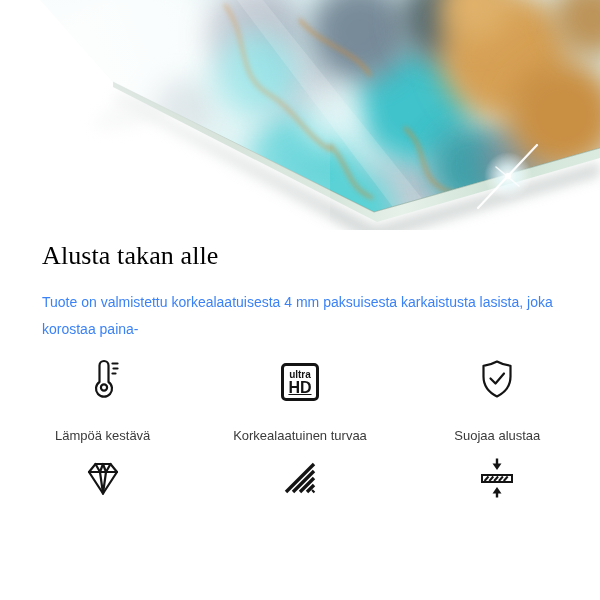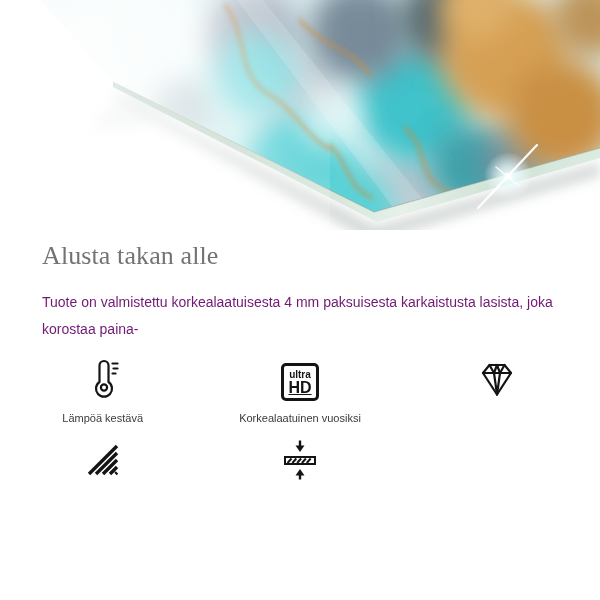--- a/index.html
+++ b/index.html
@@ -11,38 +11,38 @@
   .page{width:600px;height:600px;position:relative;background:#fff;}
 
   
   .hero{width:600px;height:230px;position:relative;background:#fff;overflow:hidden;}
   .hero svg{display:block;}
 
   
   .headline{
     margin:9px 42px 16px 42px;
     font-family:"Liberation Serif","DejaVu Serif",serif;
-    font-size:26px;line-height:34px;color:#737373;font-weight:500;
+    font-size:26px;line-height:34px;color:#000000;font-weight:500;
     letter-spacing:.1px;
   }
 
   
   .copy{
     margin:11px 36px 0 42px;
-    font-size:14px;line-height:27px;color:#701a75;
+    font-size:14px;line-height:27px;color:#3b82f6;
   }
 
   
   .features{
     margin:12px 4px 0 4px;
     display:grid;grid-template-columns:repeat(3,1fr);row-gap:10px;
   }
   .feature{display:flex;flex-direction:column;align-items:center;}
   .icon-box{height:46px;display:flex;align-items:flex-end;justify-content:center;}
-  .feature-label{margin-top:9px;font-size:11px;color:#3a3a3a;line-height:16px;}
+  .feature-label{margin-top:27px;font-size:13px;color:#3a3a3a;line-height:16px;}
   .icon-stroke{stroke:#141414;fill:none;stroke-width:2.2;stroke-linecap:round;stroke-linejoin:round;}
   .icon-fill{fill:#141414;stroke:none;}
 
   
   .uhd-box{
     width:38px;height:38px;border:3px solid #141414;border-radius:5px;
     display:flex;flex-direction:column;align-items:center;justify-content:center;
     color:#141414;box-sizing:border-box;
   }
   .uhd-top{font-size:10px;font-weight:700;line-height:10px;letter-spacing:0;}
@@ -174,23 +174,32 @@
       <div class="feature-label">Lämpöä kestävä</div>
     </div>
 
     <div class="feature">
       <div class="icon-box">
         <div class="uhd-box">
           <span class="uhd-top">ultra</span>
           <span class="uhd-bottom">HD</span>
         </div>
       </div>
-      <div class="feature-label">Korkealaatuinen vuosiksi</div>
-    </div>
-
+      <div class="feature-label">Korkealaatuinen turvaa</div>
+    </div>
+
+    <div class="feature">
+      <div class="icon-box">
+        <svg width="44" height="44" viewBox="0 0 44 44">
+          <path class="icon-stroke" d="M22,4.5 C17.5,7 13,8.2 8.5,8.8 V19.5 C8.5,29 14,35.5 22,39.5 C30,35.5 35.5,29 35.5,19.5 V8.8 C31,8.2 26.5,7 22,4.5 Z"></path>
+          <path class="icon-stroke" d="M15.5,21.5 L20.5,26.5 L29,16.5"></path>
+        </svg>
+      </div>
+      <div class="feature-label">Suojaa alustaa</div>
+    </div>
 
     <div class="feature">
       <div class="icon-box">
         <svg width="44" height="44" viewBox="0 0 44 44">
           <g class="icon-stroke" stroke-width="2">
             <path d="M14.5,8 L29.5,8 L36,16 L22,37.5 L8,16 Z"></path>
             <line x1="8" y1="16" x2="36" y2="16"></line>
             <path d="M14.5,8 L19,16 L22,37.5"></path>
             <path d="M29.5,8 L25,16 L22,37.5"></path>
             <path d="M19,16 L22,8 L25,16"></path>

